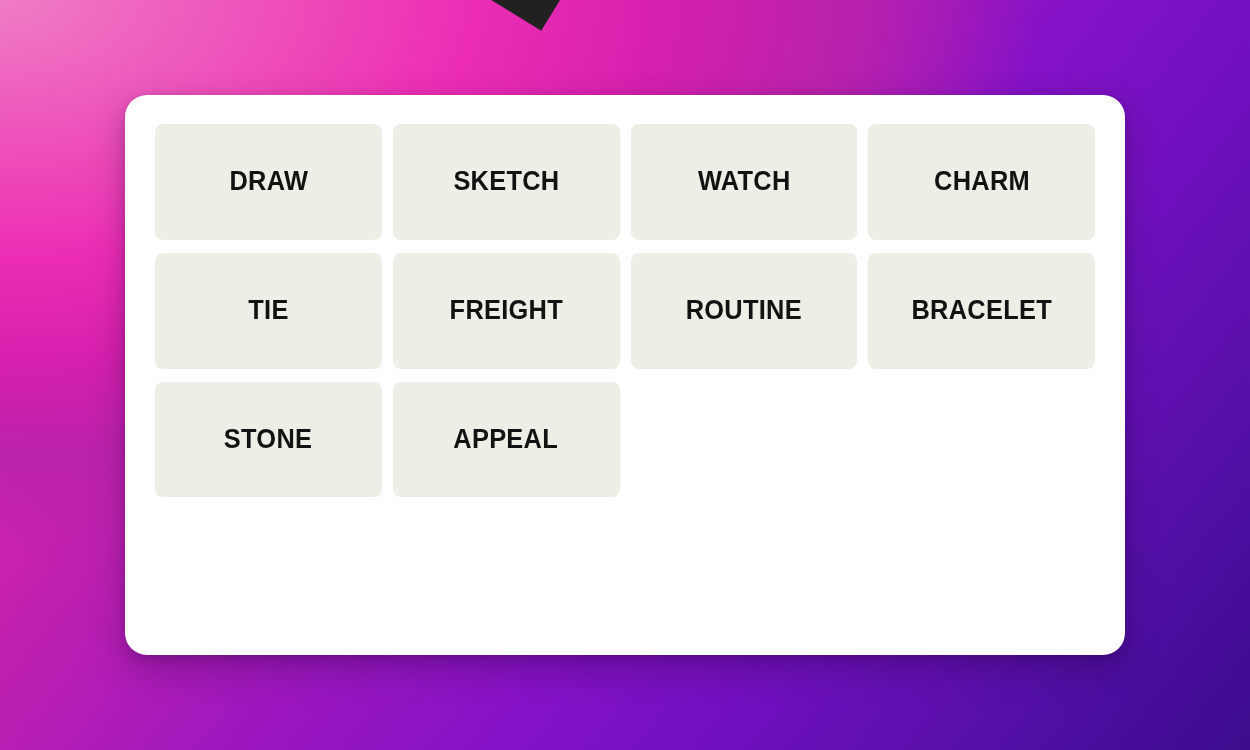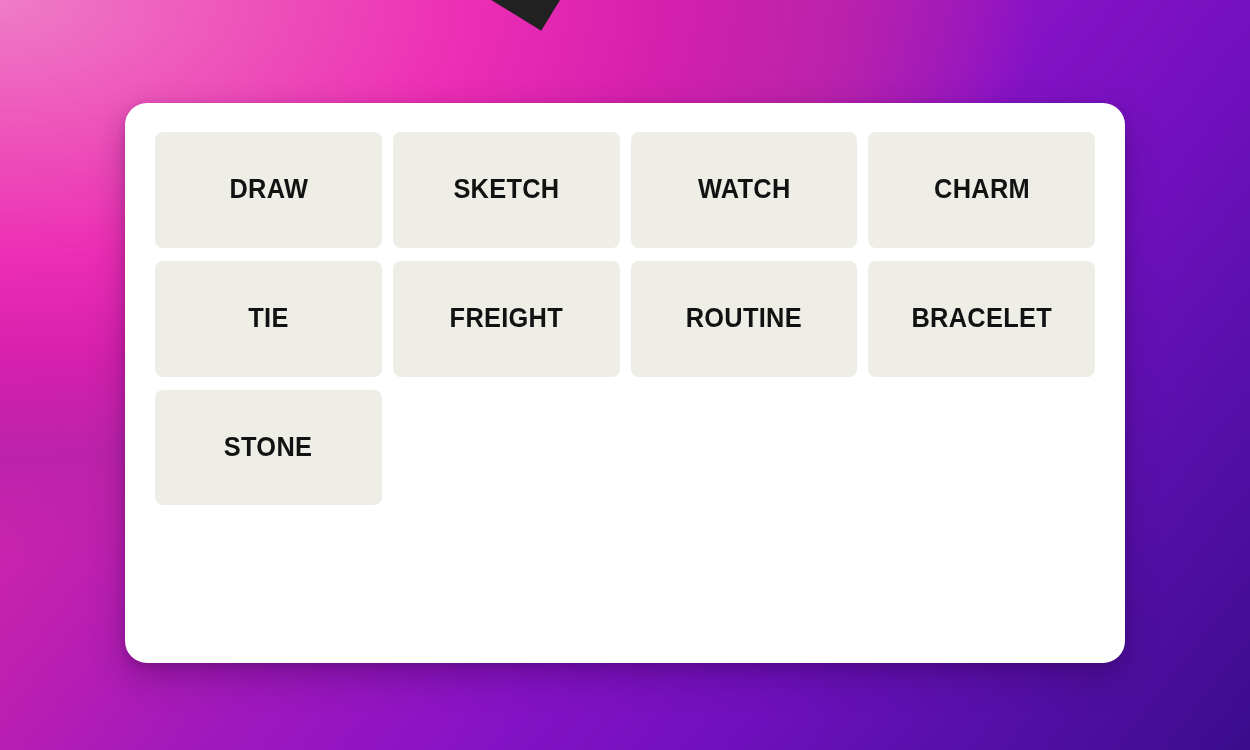--- a/index.html
+++ b/index.html
@@ -46,21 +46,20 @@
     top: 95px;
     width: 1000px;
     height: 560px;
     background: #ffffff;
     border-radius: 22px;
     box-shadow: 0 14px 34px rgba(40, 0, 60, 0.30),
                 0 3px 10px rgba(40, 0, 60, 0.18);
     box-sizing: border-box;
     padding: 29px 30px;
     z-index: 2;
-    margin-top: 8px;
   }
 
   
   #grid {
     width: 100%;
     height: 100%;
     display: grid;
     grid-template-columns: repeat(4, 1fr);
     grid-template-rows: repeat(4, 1fr);
     gap: 13px 11px;
@@ -145,20 +144,23 @@
         <span class="tile-label">ROUTINE</span>
       </div>
       <div class="tile">
         <span class="tile-label">BRACELET</span>
       </div>
 
 
       <div class="tile">
         <span class="tile-label">STONE</span>
       </div>
+      <div class="tile">
+        <span class="tile-label">APPEAL</span>
+      </div>
 
     </div>
   </div>
 
   <div id="ribbon">
 
     <span id="ribbon-text">DECEMBER 19</span>
   </div>
 
 </div>

